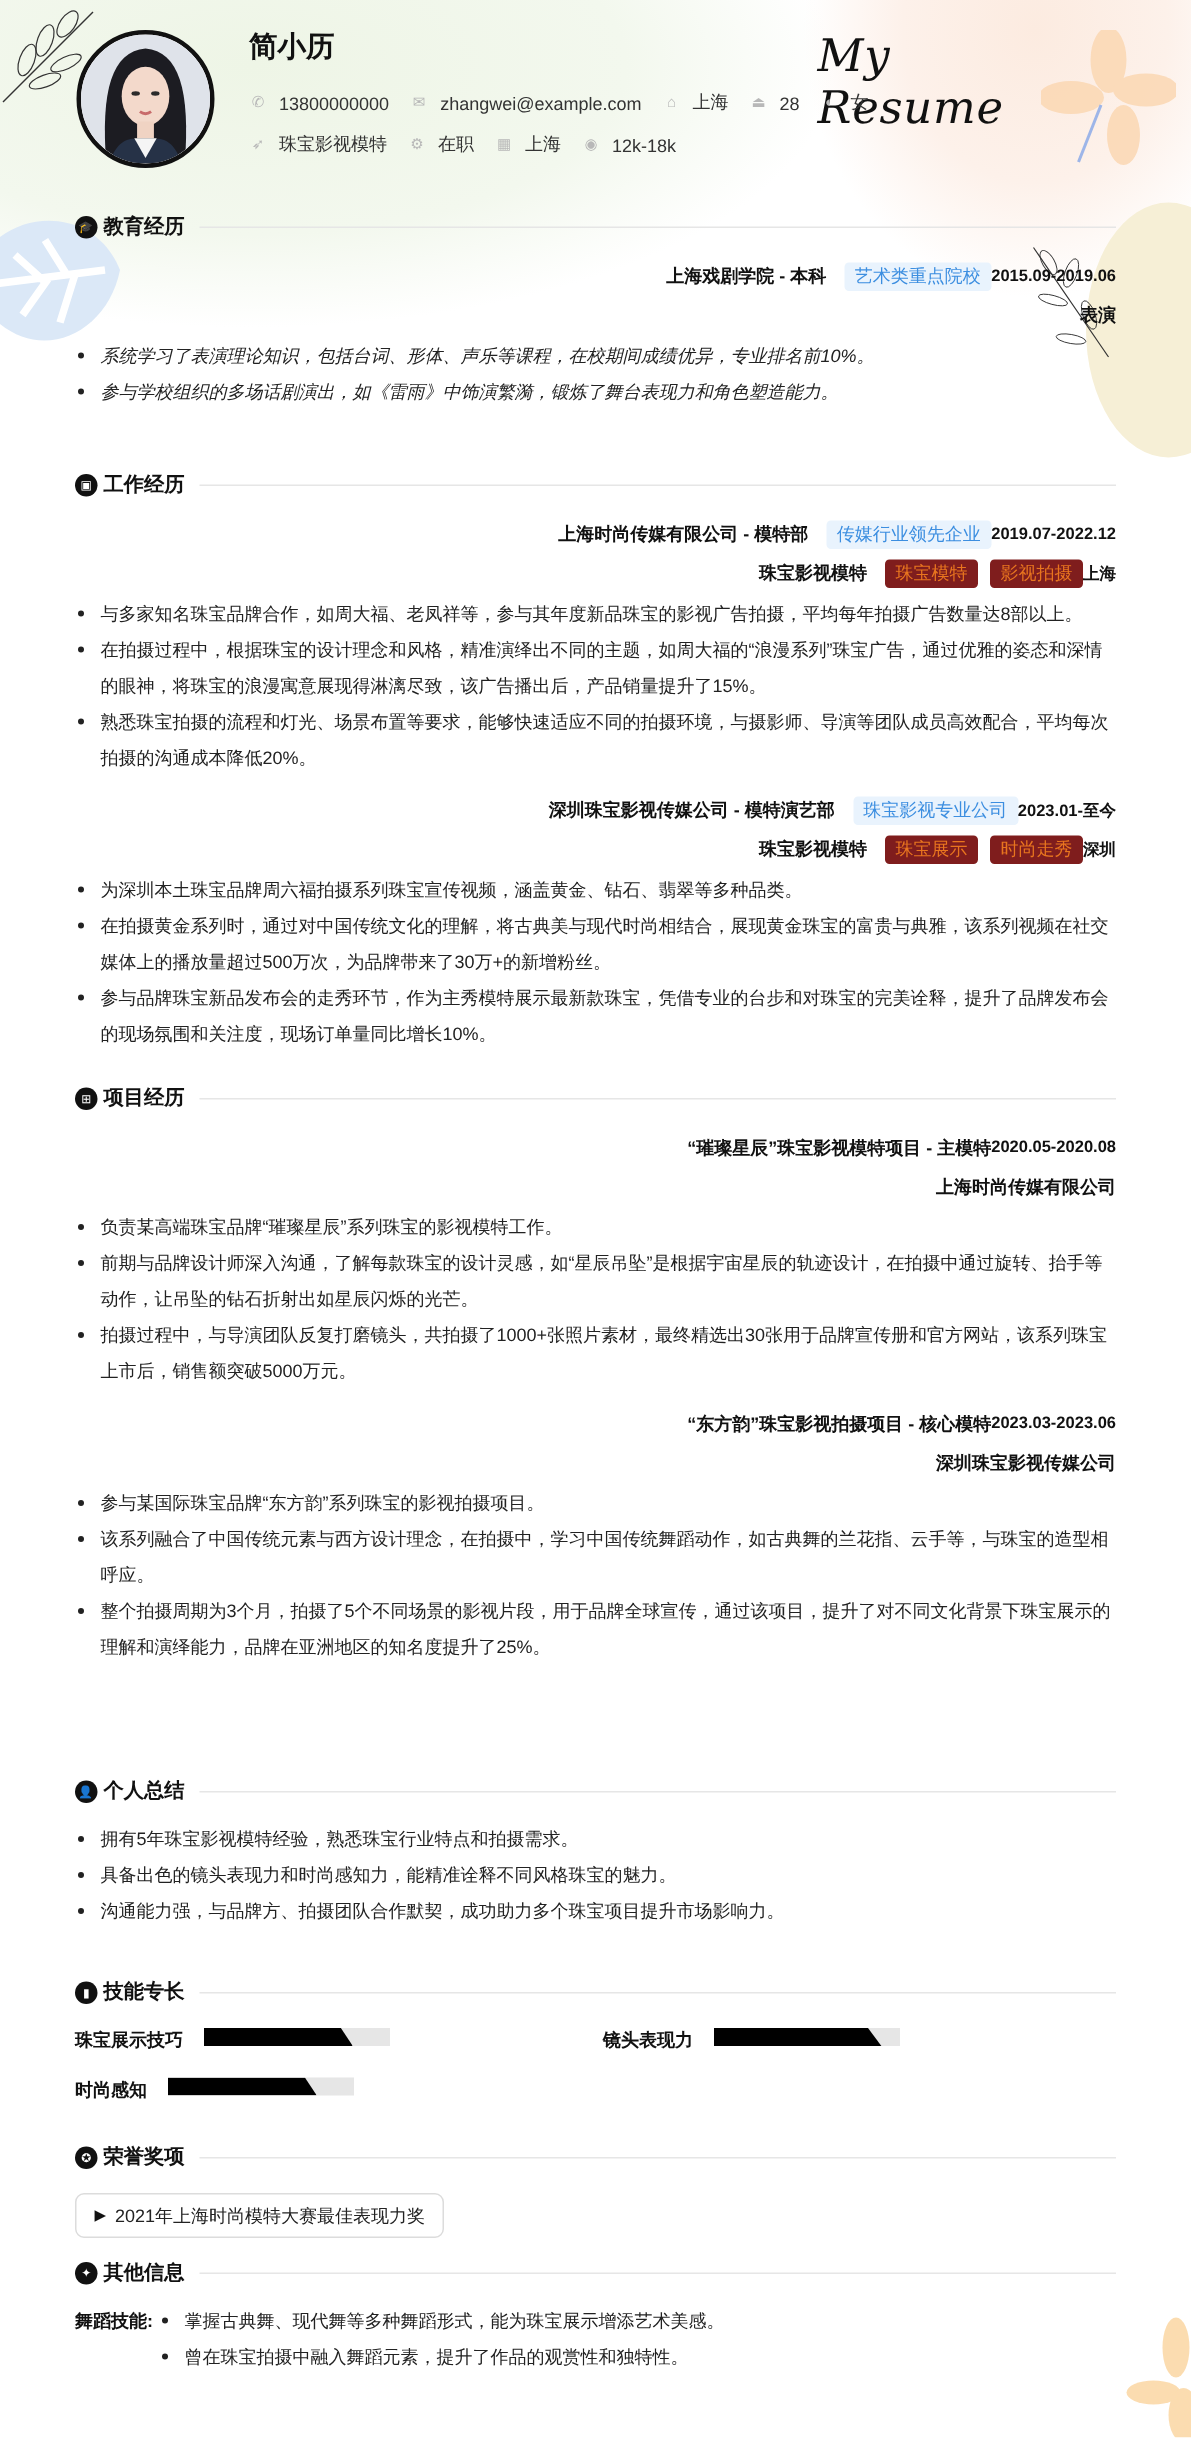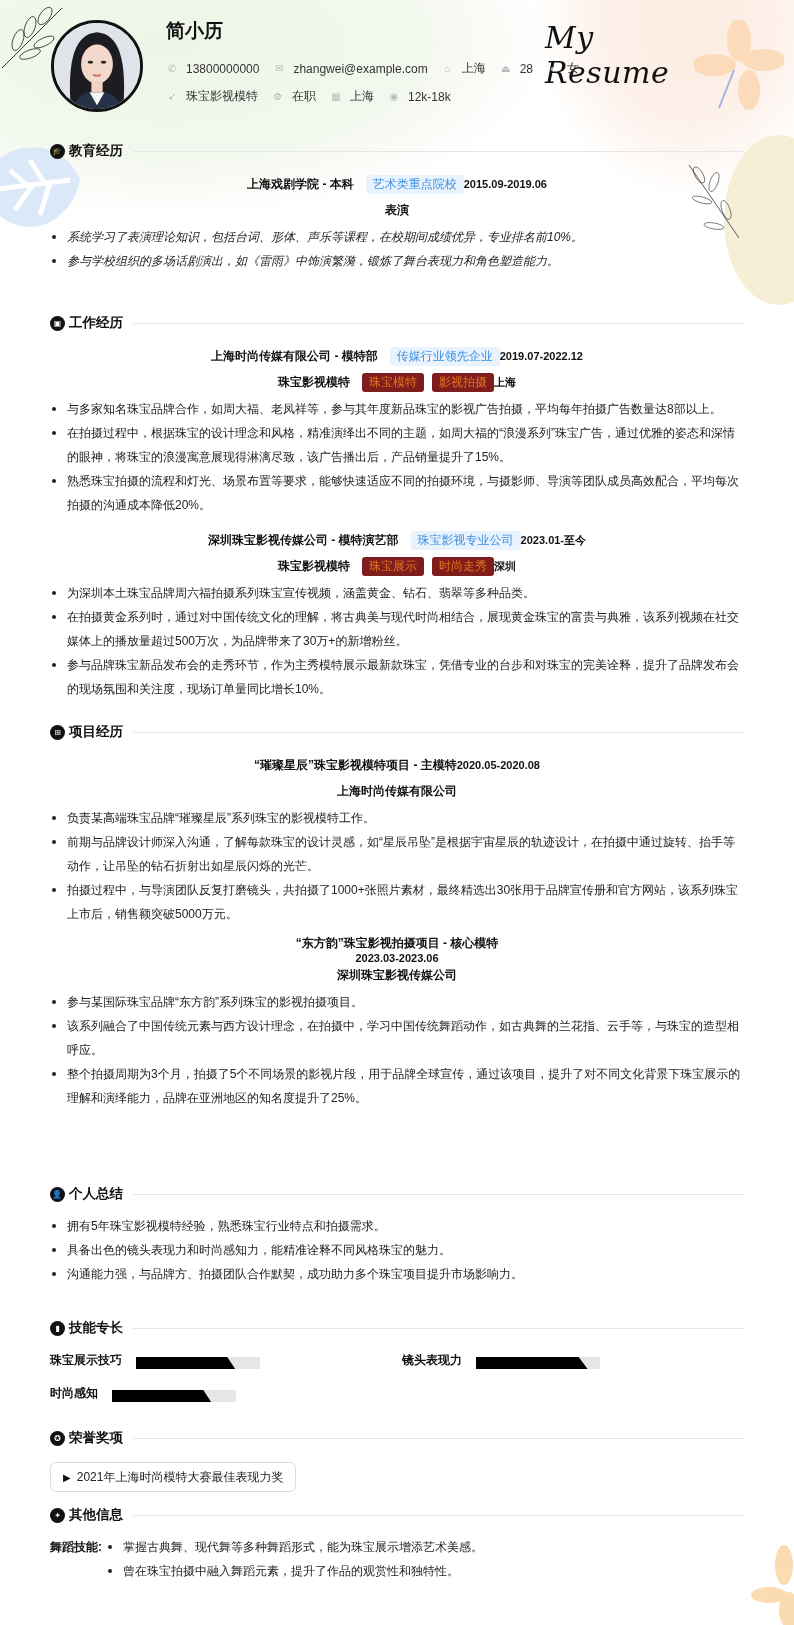--- a/index.html
+++ b/index.html
@@ -27,35 +27,35 @@
   .info-item { display: flex; align-items: center; margin-right: 14px; }
   .info-item .ic { width: 12px; height: 12px; margin-right: 8px; color: #b8b8b8; display: inline-flex; align-items: center; justify-content: center; font-size: 10px; }
 
   
   .section { position: absolute; left: 50px; width: 694px; }
   .sec-head { display: flex; align-items: center; height: 20px; }
   .sec-icon { width: 15px; height: 15px; border-radius: 50%; background: #111; color: #fff; font-size: 8px; display: inline-flex; align-items: center; justify-content: center; margin-right: 4px; }
   .sec-title { font-size: 13.5px; font-weight: bold; color: #111; margin-right: 10px; }
   .sec-line { flex: 1; height: 1px; background: #e6e6e6; }
 
-  .row { display: flex; align-items: center; justify-content: center; height: 18px; }
+  .row { display: flex; align-items: center; justify-content: flex-end; height: 18px; }
   .row .left { display: flex; align-items: center; }
   .bold { font-weight: bold; font-size: 12px; color: #111; }
   .tag-blue { margin-left: 12px; background: #e9f3fd; color: #3c8ee0; font-size: 12px; padding: 1px 7px; border-radius: 3px; }
   .tag-orange { margin-left: 12px; background: #7f1d1d; color: #e8751f; font-size: 12px; padding: 1px 7px; border-radius: 3px; }
   .tag-orange + .tag-orange { margin-left: 8px; }
   .date { font-size: 11px; font-weight: bold; color: #111; }
 
   ul.bullets { list-style: none; }
   ul.bullets li { position: relative; padding-left: 17px; font-size: 12px; line-height: 24px; color: #222; }
   ul.bullets li::before { content: ""; position: absolute; left: 2px; top: 10px; width: 4px; height: 4px; border-radius: 50%; background: #222; }
 
   
   .skills { position: relative; height: 80px; }
-  .skill { position: absolute; display: flex; align-items: flex-end; }
+  .skill { position: absolute; display: flex; align-items: flex-start; }
   .skill .label { font-size: 12px; font-weight: bold; color: #111; margin-right: 14px; }
   .skill .bar { position: relative; width: 124px; height: 12px; background: #e6e6e6; }
   .skill .fill { position: absolute; left: 0; top: 0; height: 12px; background: #000; clip-path: polygon(0 0, 92% 0, 100% 100%, 0 100%); }
 
   .award { display: inline-flex; align-items: center; height: 30px; border: 1px solid #dcdcdc; border-radius: 6px; padding: 0 12px; font-size: 12px; color: #222; }
   .award .tri { font-size: 10px; margin-right: 6px; color: #111; }
 
   .other { display: flex; }
   .other .olabel { font-size: 12px; font-weight: bold; color: #111; white-space: nowrap; margin-right: 4px; line-height: 24px; }
 </style>
@@ -248,21 +248,21 @@
     </div>
     <div class="row" style="margin-top:8px;">
       <span class="bold">上海时尚传媒有限公司</span>
     </div>
     <ul class="bullets" style="margin-top:6px;">
       <li>负责某高端珠宝品牌“璀璨星辰”系列珠宝的影视模特工作。</li>
       <li>前期与品牌设计师深入沟通，了解每款珠宝的设计灵感，如“星辰吊坠”是根据宇宙星辰的轨迹设计，在拍摄中通过旋转、抬手等动作，让吊坠的钻石折射出如星辰闪烁的光芒。</li>
       <li>拍摄过程中，与导演团队反复打磨镜头，共拍摄了1000+张照片素材，最终精选出30张用于品牌宣传册和官方网站，该系列珠宝上市后，销售额突破5000万元。</li>
     </ul>
 
-    <div class="row" style="margin-top:14px;flex-direction:column;">
+    <div class="row" style="margin-top:14px;">
       <span class="bold">“东方韵”珠宝影视拍摄项目 - 核心模特</span>
       <span class="date">2023.03-2023.06</span>
     </div>
     <div class="row" style="margin-top:8px;">
       <span class="bold">深圳珠宝影视传媒公司</span>
     </div>
     <ul class="bullets" style="margin-top:6px;">
       <li>参与某国际珠宝品牌“东方韵”系列珠宝的影视拍摄项目。</li>
       <li>该系列融合了中国传统元素与西方设计理念，在拍摄中，学习中国传统舞蹈动作，如古典舞的兰花指、云手等，与珠宝的造型相呼应。</li>
       <li>整个拍摄周期为3个月，拍摄了5个不同场景的影视片段，用于品牌全球宣传，通过该项目，提升了对不同文化背景下珠宝展示的理解和演绎能力，品牌在亚洲地区的知名度提升了25%。</li>

